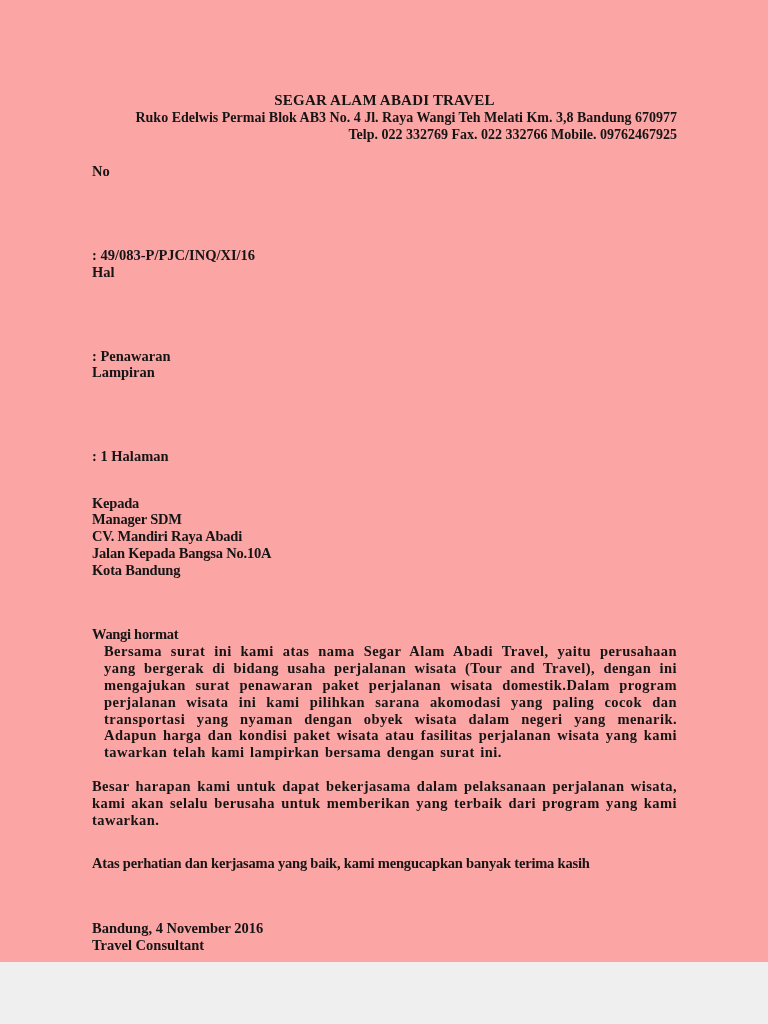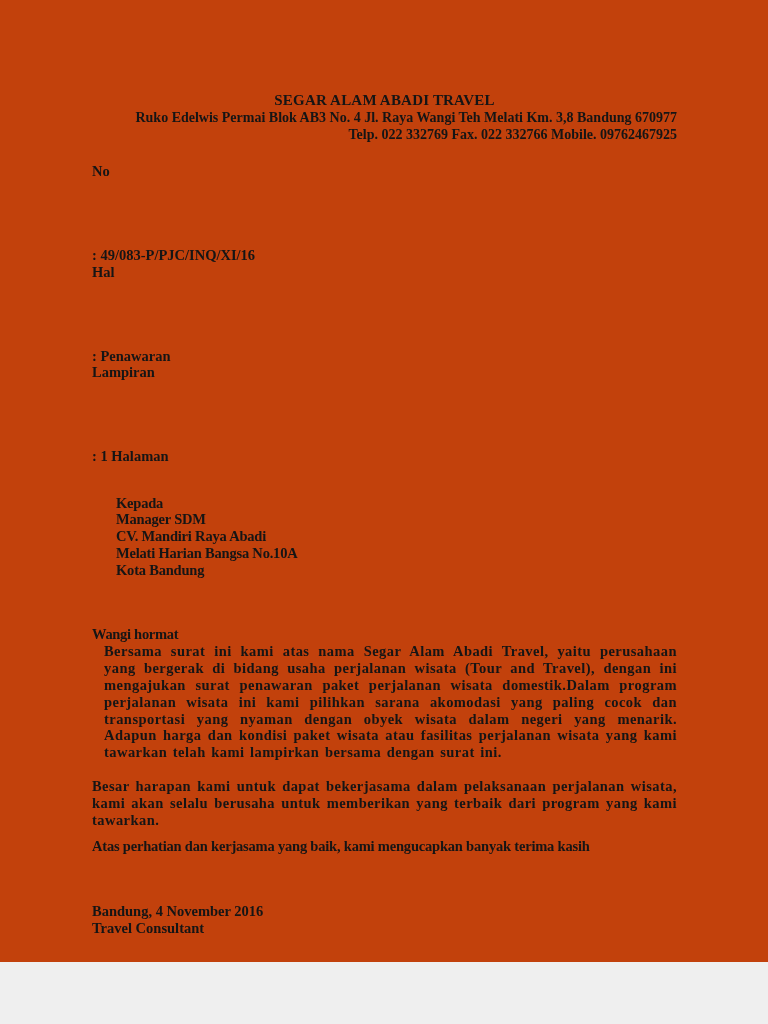--- a/index.html
+++ b/index.html
@@ -4,21 +4,21 @@
 <style>
   html, body {
     margin: 0;
     padding: 0;
     background: #ffffff;
   }
   .page {
     position: relative;
     width: 768px;
     height: 1024px;
-    background: #c2410c;
+    background: #fca5a5;
     overflow: hidden;
     font-family: "Liberation Serif", serif;
     font-weight: bold;
     color: #151515;
   }
   .content {
     position: absolute;
     left: 92px;
     top: 92px;
     width: 585px;
@@ -46,40 +46,39 @@
   }
   .meta-label {
     width: 84px;
     flex: 0 0 84px;
   }
   .recipient {
     margin-top: 30px;
     font-size: 14.5px;
     line-height: 16.8px;
     letter-spacing: -0.2px;
-    margin-left: 24px;
   }
   .salutation {
     margin-top: 48px;
     font-size: 14.5px;
     line-height: 17px;
     letter-spacing: -0.3px;
   }
   .para {
     font-size: 14.5px;
     line-height: 16.8px;
     text-align: justify;
     letter-spacing: 0.45px;
     word-spacing: 1.5px;
     margin: 0;
   }
   .para-1 { margin-top: 0; margin-left: 12px; }
   .para-2 { margin-top: 17px; }
   .para-3 {
-    margin-top: 10px;
+    margin-top: 27px;
     text-align: left;
     letter-spacing: -0.2px;
     word-spacing: 0;
   }
   .closing {
     margin-top: 48px;
     font-size: 14.5px;
     line-height: 17px;
   }
   .signature-name {
@@ -120,21 +119,21 @@
       <div class="meta-row">
         <span class="meta-label">Lampiran</span>
         <span class="meta-value">: 1 Halaman</span>
       </div>
     </div>
 
     <div class="recipient">
       <div>Kepada</div>
       <div>Manager SDM</div>
       <div>CV. Mandiri Raya Abadi</div>
-      <div>Melati Harian Bangsa No.10A</div>
+      <div>Jalan Kepada Bangsa No.10A</div>
       <div>Kota Bandung</div>
     </div>
 
     <div class="salutation">Wangi hormat</div>
 
     <p class="para para-1">Bersama surat ini kami atas nama Segar Alam Abadi Travel, yaitu perusahaan yang bergerak di bidang usaha perjalanan wisata (Tour and Travel), dengan ini mengajukan surat penawaran paket perjalanan wisata domestik.Dalam program perjalanan wisata ini kami pilihkan sarana akomodasi yang paling cocok dan transportasi yang nyaman dengan obyek wisata dalam negeri yang menarik. Adapun harga dan kondisi paket wisata atau fasilitas perjalanan wisata yang kami tawarkan telah kami lampirkan bersama dengan surat ini.</p>
     <p class="para para-2">Besar harapan kami untuk dapat bekerjasama dalam pelaksanaan perjalanan wisata, kami akan selalu berusaha untuk memberikan yang terbaik dari program yang kami tawarkan.</p>
     <p class="para para-3">Atas perhatian dan kerjasama yang baik, kami mengucapkan banyak terima kasih</p>
 
     <div class="closing">

